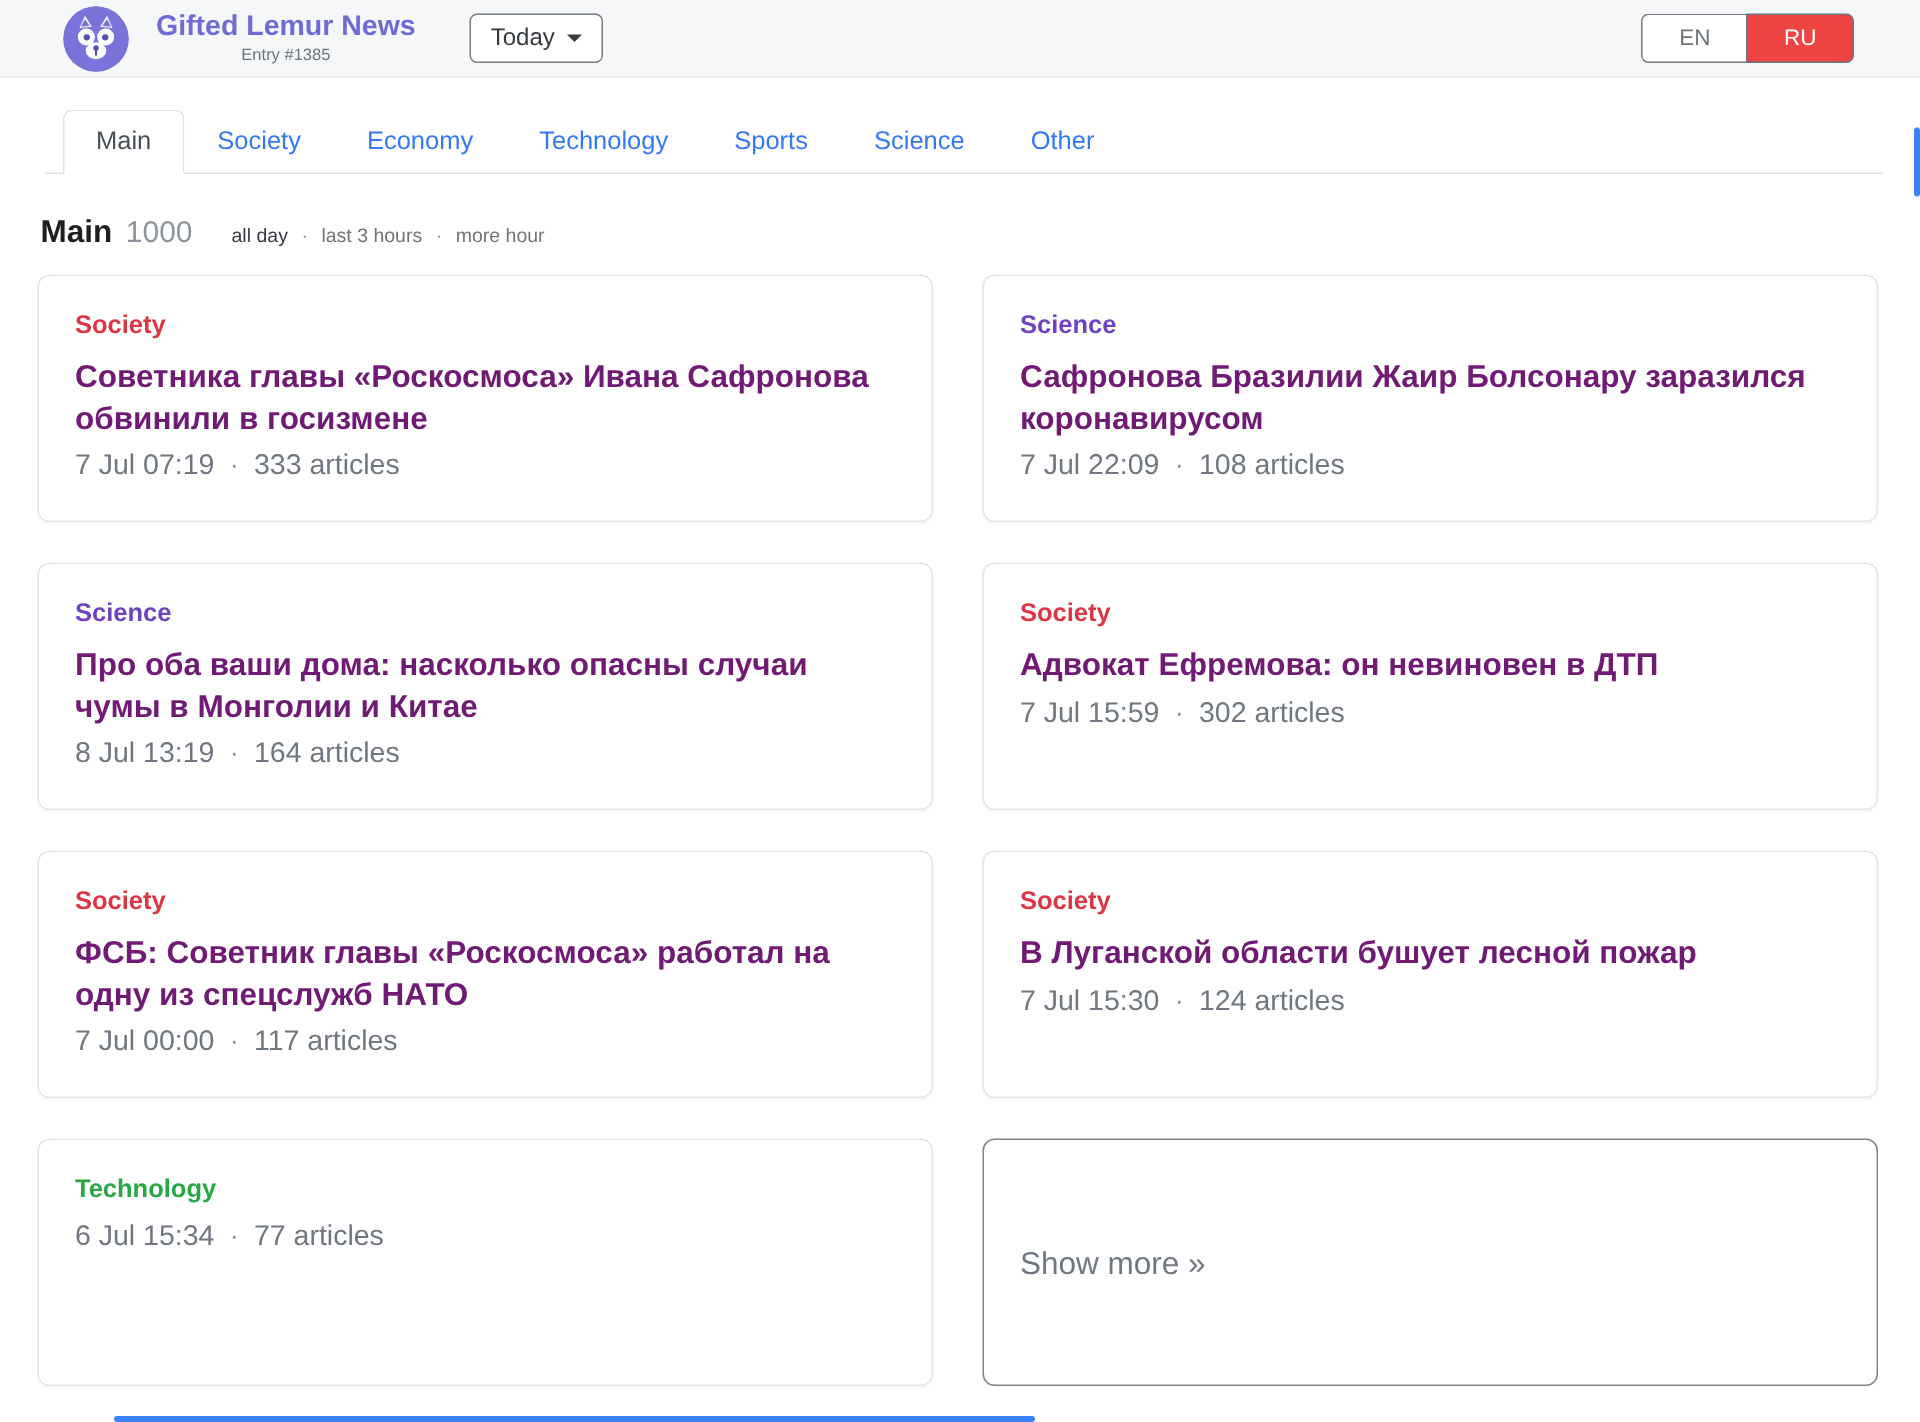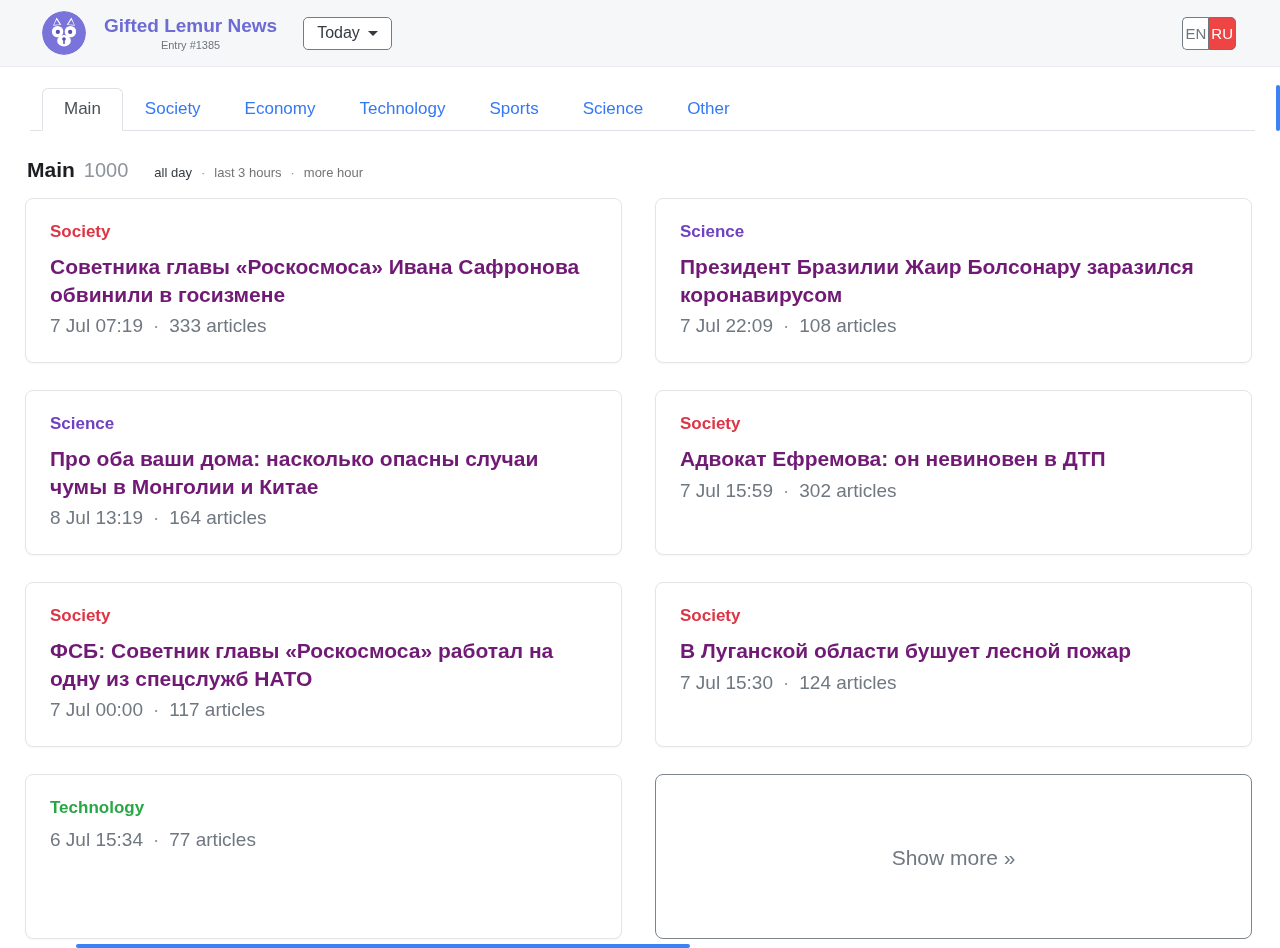--- a/index.html
+++ b/index.html
@@ -1,33 +1,33 @@
 <!DOCTYPE html>
 <html><head>
 <meta charset="utf-8">
 <style>
   * { margin:0; padding:0; box-sizing:border-box; }
   html,body { width:1280px; height:948px; overflow:hidden; background:#fff;
     font-family:"Liberation Sans","DejaVu Sans",sans-serif; color:#212529; }
 
   
-  .header { height:67px; background:#f6f7f8; border-bottom:1px solid #ececf0;
+  .header { height:52px; background:#f6f7f8; border-bottom:1px solid #ececf0;
     display:flex; align-items:center; padding:0 44px 0 42px; }
   .avatar { width:44px; height:44px; border-radius:50%; flex:0 0 auto; }
   .brand { margin-left:18px; line-height:1.15; }
   .brand-title { font-size:19px; font-weight:700; color:#6e6cd4; }
   .brand-sub { font-size:11px; color:#6c757d; margin-top:2px;text-align:center; }
-  .period-btn { margin-left:26px; background:#fff; border:1px solid #747b82;
+  .period-btn { margin-left:36px; background:#fff; border:1px solid #747b82;
     border-radius:5px; height:33px; padding:0 13px; font-size:16px; color:#343a40;
     display:inline-flex; align-items:center; gap:8px; cursor:pointer; }
   .caret { width:0; height:0; border-left:5px solid transparent;
     border-right:5px solid transparent; border-top:5px solid #343a40; }
   .spacer { flex:1; }
   .lang-group { display:flex; }
-  .lang-btn { height:33px; padding:0 2px; font-size:15px; display:flex;
+  .lang-btn { height:33px; padding:0 24px; font-size:15px; display:flex;
     align-items:center; cursor:pointer; border:1px solid #747b82; }
   .lang-en { background:#fff; color:#6c757d; border-radius:5px 0 0 5px; border-right:none; }
   .lang-ru { background:#ef4444; color:#fff; border-radius:0 5px 5px 0; border-color:#6c757d; }
 
   
   .tabs { display:flex; align-items:flex-end; border-bottom:1px solid #dee2e6;
     margin:21px 25px 0 30px; padding-left:12px; }
   .tab { font-size:17px; color:#3478f6; padding:10px 21px 11px; text-decoration:none;
     cursor:pointer; border:1px solid transparent; margin-bottom:-1px; display:block; }
   .tab.active { color:#495057; background:#fff; border-color:#dee2e6 #dee2e6 #fff;
@@ -46,21 +46,21 @@
   .grid { display:grid; grid-template-columns:1fr 1fr; column-gap:33px; row-gap:27px;
     margin:16px 28px 0 25px; }
   .card { background:#fff; border:1px solid #e4e5e9; border-radius:8px;
     box-shadow:0 1px 2px rgba(0,0,0,.04); min-height:165px; padding:23px 24px 20px;
     cursor:pointer; }
   .card-cat { font-size:17px; font-weight:700; margin-bottom:11px; }
   .card-title { font-size:21px; font-weight:600; color:#701a75; line-height:1.32;
     margin-bottom:7px; }
   .card-meta { font-size:19px; color:#6f7780; display:flex; align-items:flex-start; gap:10px; }
   .show-more-card { border:1px solid #7e848b; box-shadow:none; display:flex;
-    align-items:center;justify-content:center; }
+    align-items:center; }
   .show-more-label { font-size:21px; color:#6f7780; }
 
   
   .scroll-v { position:fixed; right:0; top:85px; width:4px; height:46px;
     background:#3b82f6; border-radius:2px; }
   .scroll-h { position:fixed; left:76px; bottom:0; height:4px; width:614px;
     background:#3b82f6; border-radius:2px; }
 </style>
 </head>
 <body>
@@ -124,21 +124,21 @@
     <h2 class="card-title">Советника главы «Роскосмоса» Ивана Сафронова обвинили в госизмене</h2>
     <div class="card-meta">
       <span>7 Jul 07:19</span>
       <span class="dot-sep">·</span>
       <span>333 articles</span>
     </div>
   </article>
 
   <article class="card">
     <div class="card-cat" style="color: rgb(111, 66, 193);">Science</div>
-    <h2 class="card-title">Президент Бразилии Жаир Болсонару заразился коронавирусом</h2>
+    <h2 class="card-title">Сафронова Бразилии Жаир Болсонару заразился коронавирусом</h2>
     <div class="card-meta">
       <span>7 Jul 22:09</span>
       <span class="dot-sep">·</span>
       <span>108 articles</span>
     </div>
   </article>
 
   <article class="card">
     <div class="card-cat" style="color: rgb(111, 66, 193);">Science</div>
     <h2 class="card-title">Про оба ваши дома: насколько опасны случаи чумы в Монголии и Китае</h2>

